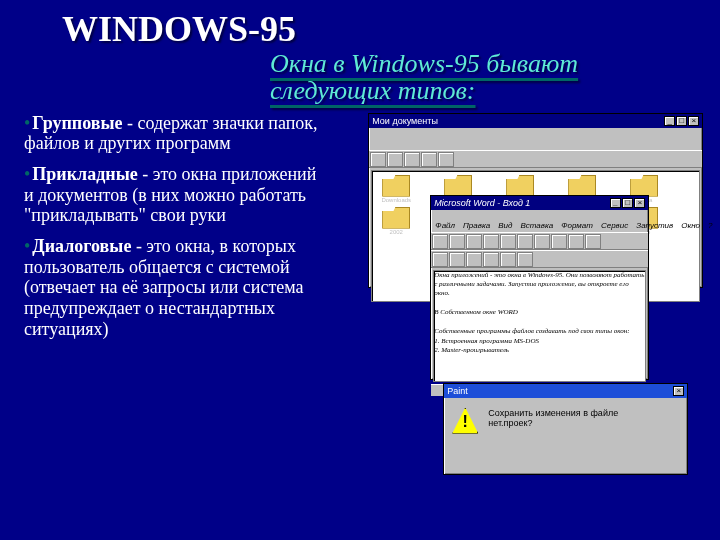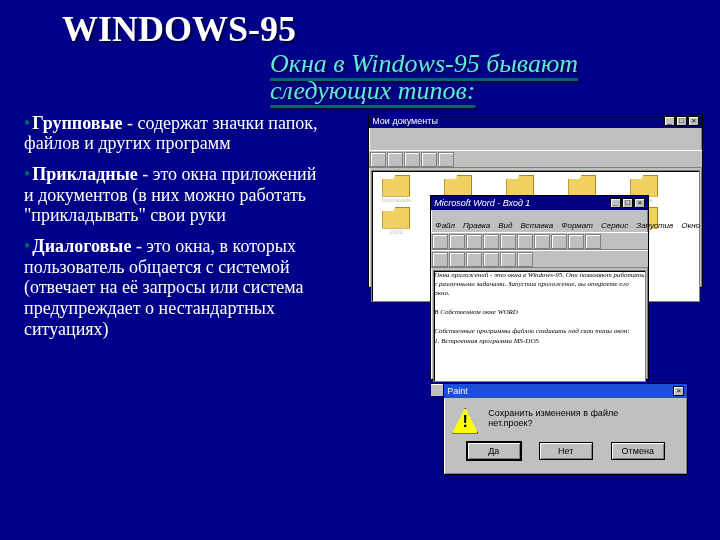--- a/index.html
+++ b/index.html
@@ -242,36 +242,32 @@
         <div class="tbtn"></div>
         <div class="tbtn"></div>
         <div class="tbtn"></div>
         <div class="tbtn"></div>
       </div>
       <div class="content-area">
         <div>Окна приложений - это окна в Windows-95. Они позволяют работать с различными задачами. Запустив приложение, вы откроете его окно.</div><br>
         <div>В Собственном окне WORD</div><br>
         <div>Собственные программы файлов создавать под свои типы окон:</div>
         <div>1. Встроенная программа MS-DOS</div>
+        <div>2. Master-проигрыватель</div>
       </div>
       <div class="statusbar"></div>
     </div>
 
     <div class="win" id="dwin">
       <div class="tb">
         <span>Paint</span>
         <span class="ctrls">
           <span class="btn">×</span>
         </span>
       </div>
       <div class="dbody">
         <div class="warn"></div>
         <div>Сохранить изменения в файле нет.проек?</div>
       </div>
-      <div class="dbtns">
-        <div class="dbtn default">Да</div>
-        <div class="dbtn">Нет</div>
-        <div class="dbtn">Отмена</div>
-      </div>
     </div>
 
   </div>
 </div>
 
 </body></html>

